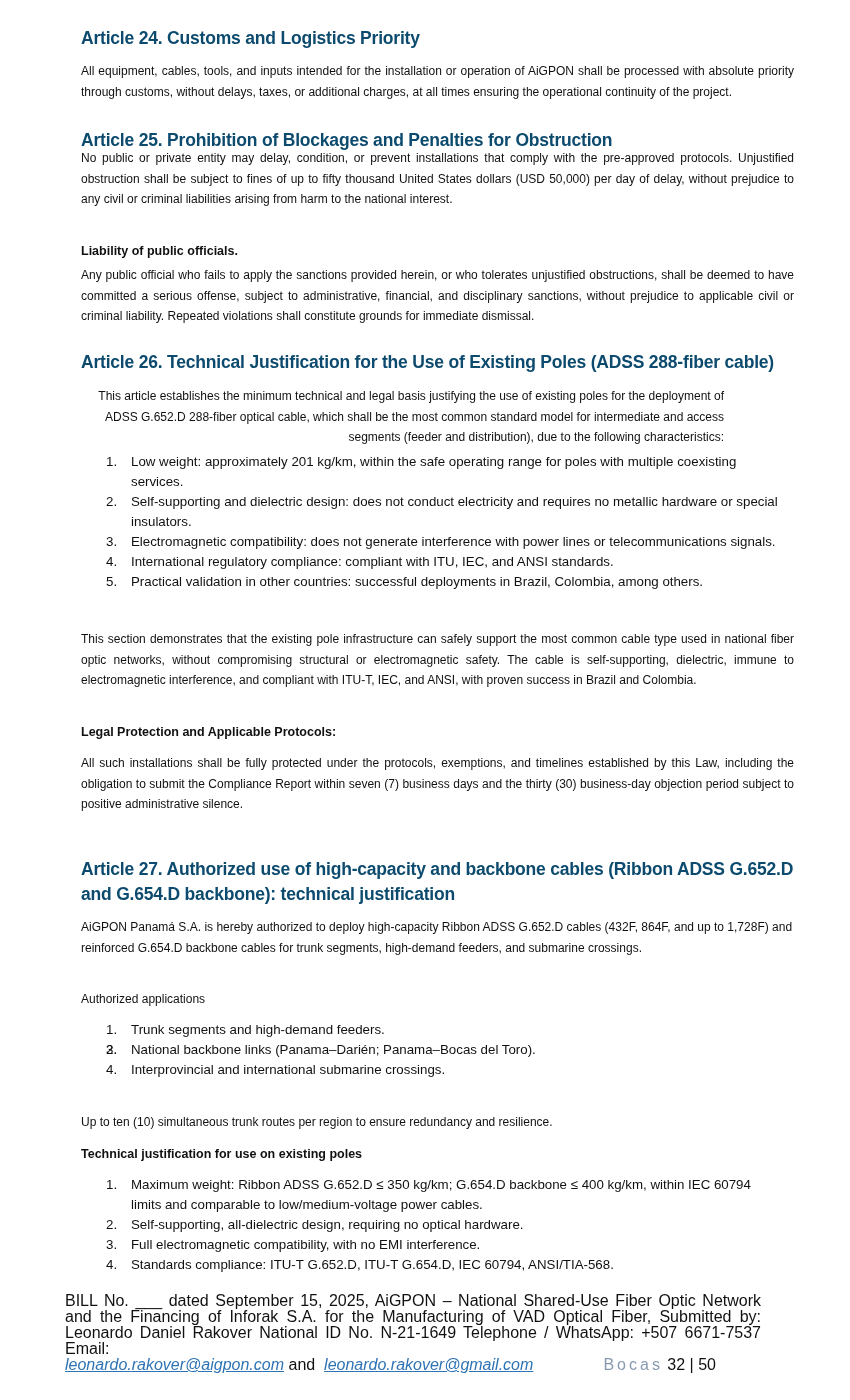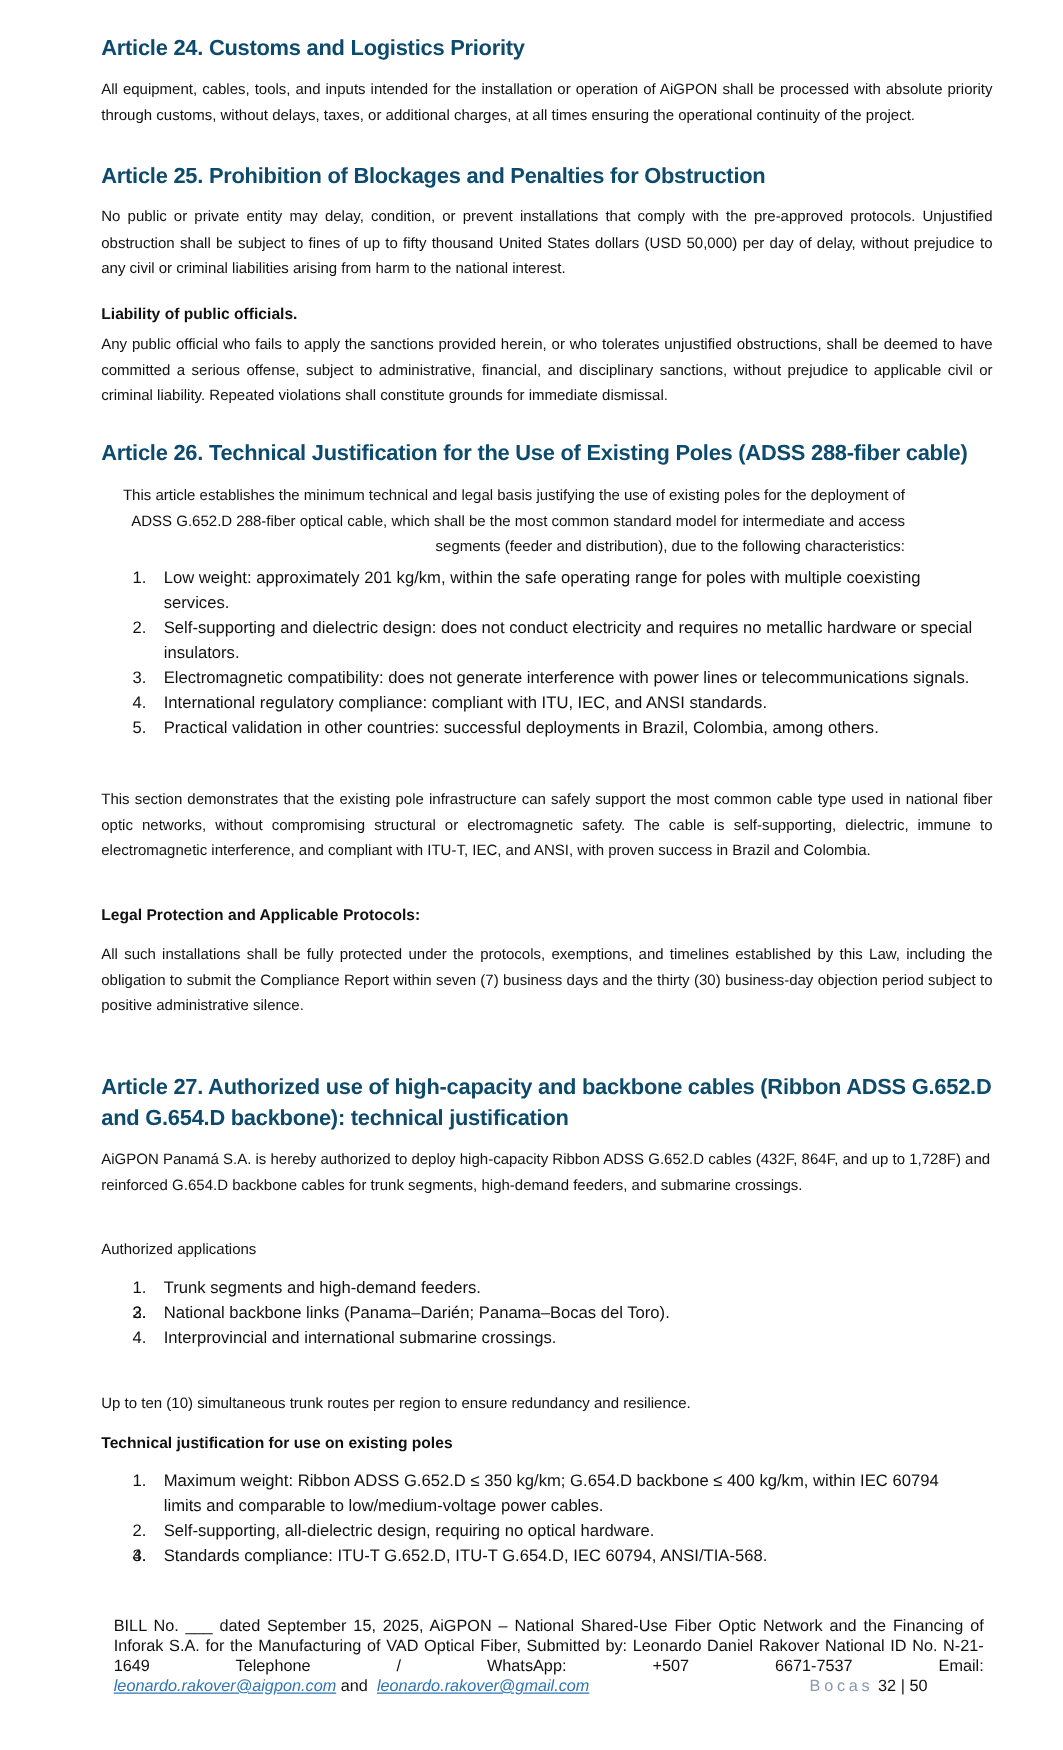--- a/index.html
+++ b/index.html
@@ -7,37 +7,37 @@
          font-family: "Liberation Sans", sans-serif; color: #111; }
   .page { position: absolute; left: 81px; top: 0; width: 713px; }
   .abs { position: absolute; left: 0; width: 713px; }
   h2 { margin: 0; font-size: 17.5px; font-weight: bold; line-height: 25px; color: #0c4a6e; letter-spacing: -0.2px; }
   p { margin: 0; font-size: 12px; line-height: 20.5px; }
   .just { text-align: justify; }
   .sub { font-weight: bold; font-size: 12.5px; line-height: 20px; }
   ol { margin: 0; padding: 0; list-style: none; }
   ol li { position: relative; padding-left: 50px; font-size: 13.3px; line-height: 20px; }
   ol li .num { position: absolute; left: 25px; top: 0; }
-  .footer { position: absolute; left: 91px; top: 1293px; width: 696px; font-size: 13px; line-height: 16px; color: #111; }
+  .footer { position: absolute; left: 65px; top: 1293px; width: 696px; font-size: 16px; line-height: 16px; color: #111; }
   .footer .txt { text-align: justify; text-align-last: justify; }
   .footer .last-line { display: flex; justify-content: space-between; }
   .footer a { color: #2e74b5; text-decoration: underline; font-style: italic; }
   .pg { color: #111; }
   .pg .pg-word { color: #8899b0; letter-spacing: 3px; }
 </style>
 </head>
 <body>
 
 <div class="page">
 
   <h2 class="abs" style="top:26px">Article 24. Customs and Logistics Priority</h2>
   <p class="abs just" style="top:61px">All equipment, cables, tools, and inputs intended for the installation or operation of AiGPON shall be processed with absolute priority through customs, without delays, taxes, or additional charges, at all times ensuring the operational continuity of the project.</p>
 
   <h2 class="abs" style="top:128px">Article 25. Prohibition of Blockages and Penalties for Obstruction</h2>
-  <p class="abs just" style="top:163px">No public or private entity may delay, condition, or prevent installations that comply with the pre-approved protocols. Unjustified obstruction shall be subject to fines of up to fifty thousand United States dollars (USD 50,000) per day of delay, without prejudice to any civil or criminal liabilities arising from harm to the national interest.</p>
+  <p class="abs just" style="top:148px">No public or private entity may delay, condition, or prevent installations that comply with the pre-approved protocols. Unjustified obstruction shall be subject to fines of up to fifty thousand United States dollars (USD 50,000) per day of delay, without prejudice to any civil or criminal liabilities arising from harm to the national interest.</p>
   <p class="abs sub" style="top:241px">Liability of public officials.</p>
   <p class="abs just" style="top:265px">Any public official who fails to apply the sanctions provided herein, or who tolerates unjustified obstructions, shall be deemed to have committed a serious offense, subject to administrative, financial, and disciplinary sanctions, without prejudice to applicable civil or criminal liability. Repeated violations shall constitute grounds for immediate dismissal.</p>
 
   <h2 class="abs" style="top:350px">Article 26. Technical Justification for the Use of Existing Poles (ADSS 288-fiber cable)</h2>
   <p class="abs" style="top:386px; padding-right:70px; box-sizing:border-box;text-align:right;">This article establishes the minimum technical and legal basis justifying the use of existing poles for the deployment of ADSS G.652.D 288-fiber optical cable, which shall be the most common standard model for intermediate and access segments (feeder and distribution), due to the following characteristics:</p>
   <ol class="abs" style="top:452px; padding-right:15px; box-sizing:border-box;">
     <li><span class="num">1.</span><span>Low weight: approximately 201 kg/km, within the safe operating range for poles with multiple coexisting services.</span></li>
     <li><span class="num">2.</span><span>Self-supporting and dielectric design: does not conduct electricity and requires no metallic hardware or special insulators.</span></li>
     <li><span class="num">3.</span><span>Electromagnetic compatibility: does not generate interference with power lines or telecommunications signals.</span></li>
     <li><span class="num">4.</span><span>International regulatory compliance: compliant with ITU, IEC, and ANSI standards.</span></li>
@@ -54,21 +54,21 @@
     <li><span class="num">1.</span><span>Trunk segments and high-demand feeders.</span></li>
     <li><span class="num">2.</span></li>
     <li><span class="num">3.</span><span>National backbone links (Panama–Darién; Panama–Bocas del Toro).</span></li>
     <li><span class="num">4.</span><span>Interprovincial and international submarine crossings.</span></li>
   </ol>
   <p class="abs" style="top:1112px">Up to ten (10) simultaneous trunk routes per region to ensure redundancy and resilience.</p>
   <p class="abs sub" style="top:1144px">Technical justification for use on existing poles</p>
   <ol class="abs" style="top:1175px; padding-right:15px; box-sizing:border-box;">
     <li><span class="num">1.</span><span>Maximum weight: Ribbon ADSS G.652.D ≤ 350 kg/km; G.654.D backbone ≤ 400 kg/km, within IEC 60794 limits and comparable to low/medium-voltage power cables.</span></li>
     <li><span class="num">2.</span><span>Self-supporting, all-dielectric design, requiring no optical hardware.</span></li>
-    <li><span class="num">3.</span></li>
+    <li><span class="num">3.</span><span>Full electromagnetic compatibility, with no EMI interference.</span></li>
     <li><span class="num">4.</span><span>Standards compliance: ITU-T G.652.D, ITU-T G.654.D, IEC 60794, ANSI/TIA-568.</span></li>
   </ol>
 </div>
 
 <div class="footer">
   <div class="txt">BILL No. ___ dated September 15, 2025, AiGPON – National Shared-Use Fiber Optic Network and the Financing of Inforak S.A. for the Manufacturing of VAD Optical Fiber, Submitted by: Leonardo Daniel Rakover National ID No. N-21-1649 Telephone / WhatsApp: +507 6671-7537 Email:</div>
   <div class="last-line">
     <span>
       <a href="#">leonardo.rakover@aigpon.com</a>
       <span>and</span>&nbsp;

